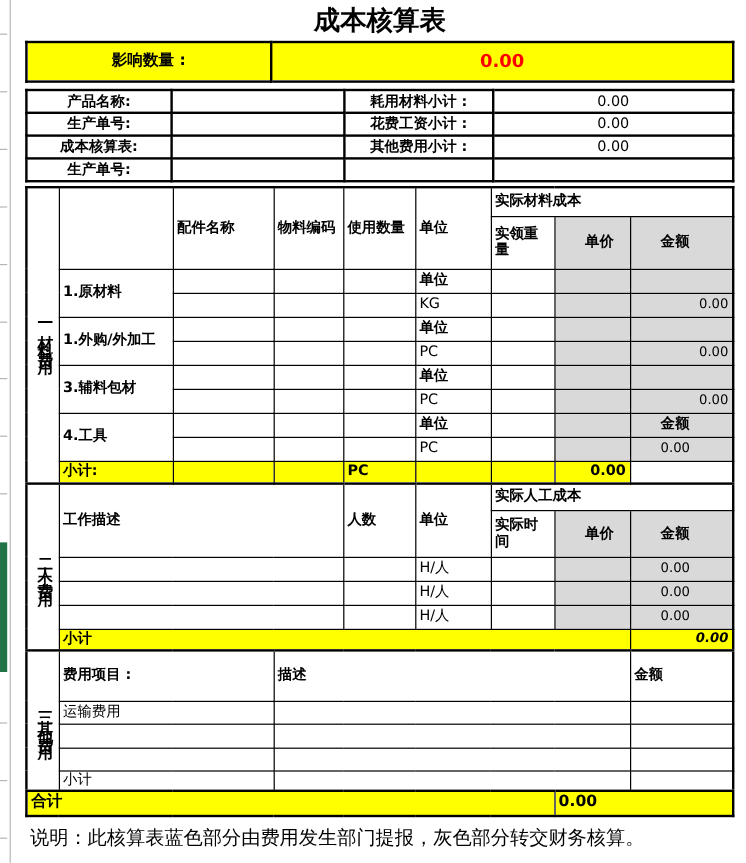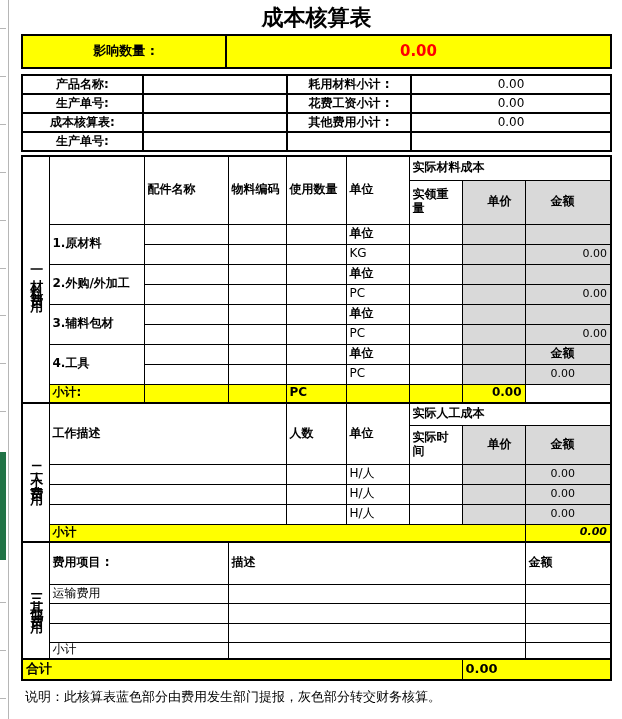--- a/index.html
+++ b/index.html
@@ -40,21 +40,21 @@
   .ac { }
   .ar { text-align:right; }
   .wrap { white-space:normal; }
   .bt2 { border-top:2px solid #000 !important; }
   .small { font-size:11px; }
   .ital { font-style:italic; }
   .vcell { padding:0; text-align:center; }
   .vtext { writing-mode:vertical-lr; text-orientation:upright; letter-spacing:7px;
            font-weight:bold; font-size:13px; margin:0 auto; }
 
-  .note { margin-top:7px; font-size:13px; padding-left:4px; white-space:nowrap; }
+  .note { margin-top:7px; font-size:16px; padding-left:4px; white-space:nowrap; }
 </style>
 </head>
 <body>
 
 <div class="edge">
   <div class="tick" style="top:28px"></div>
     <div class="tick" style="top:76px"></div>
   <div class="tick" style="top:124px"></div>
     <div class="tick" style="top:172px"></div>
   <div class="tick" style="top:220px"></div>
@@ -165,21 +165,21 @@
       <td></td>
       <td></td>
       <td></td>
       <td class="ac">KG</td>
       <td></td>
       <td class="g"></td>
       <td class="g ar small">0.00</td>
     </tr>
 
     <tr style="height:20px">
-      <td rowspan="2" class="b wrap">2.外购/外加工</td>
+      <td rowspan="2" class="b wrap">1.外购/外加工</td>
       <td></td>
       <td></td>
       <td></td>
       <td class="b ac">单位</td>
       <td></td>
       <td class="g"></td>
       <td class="g"></td>
     </tr>
     <tr style="height:20px">
       <td></td>

